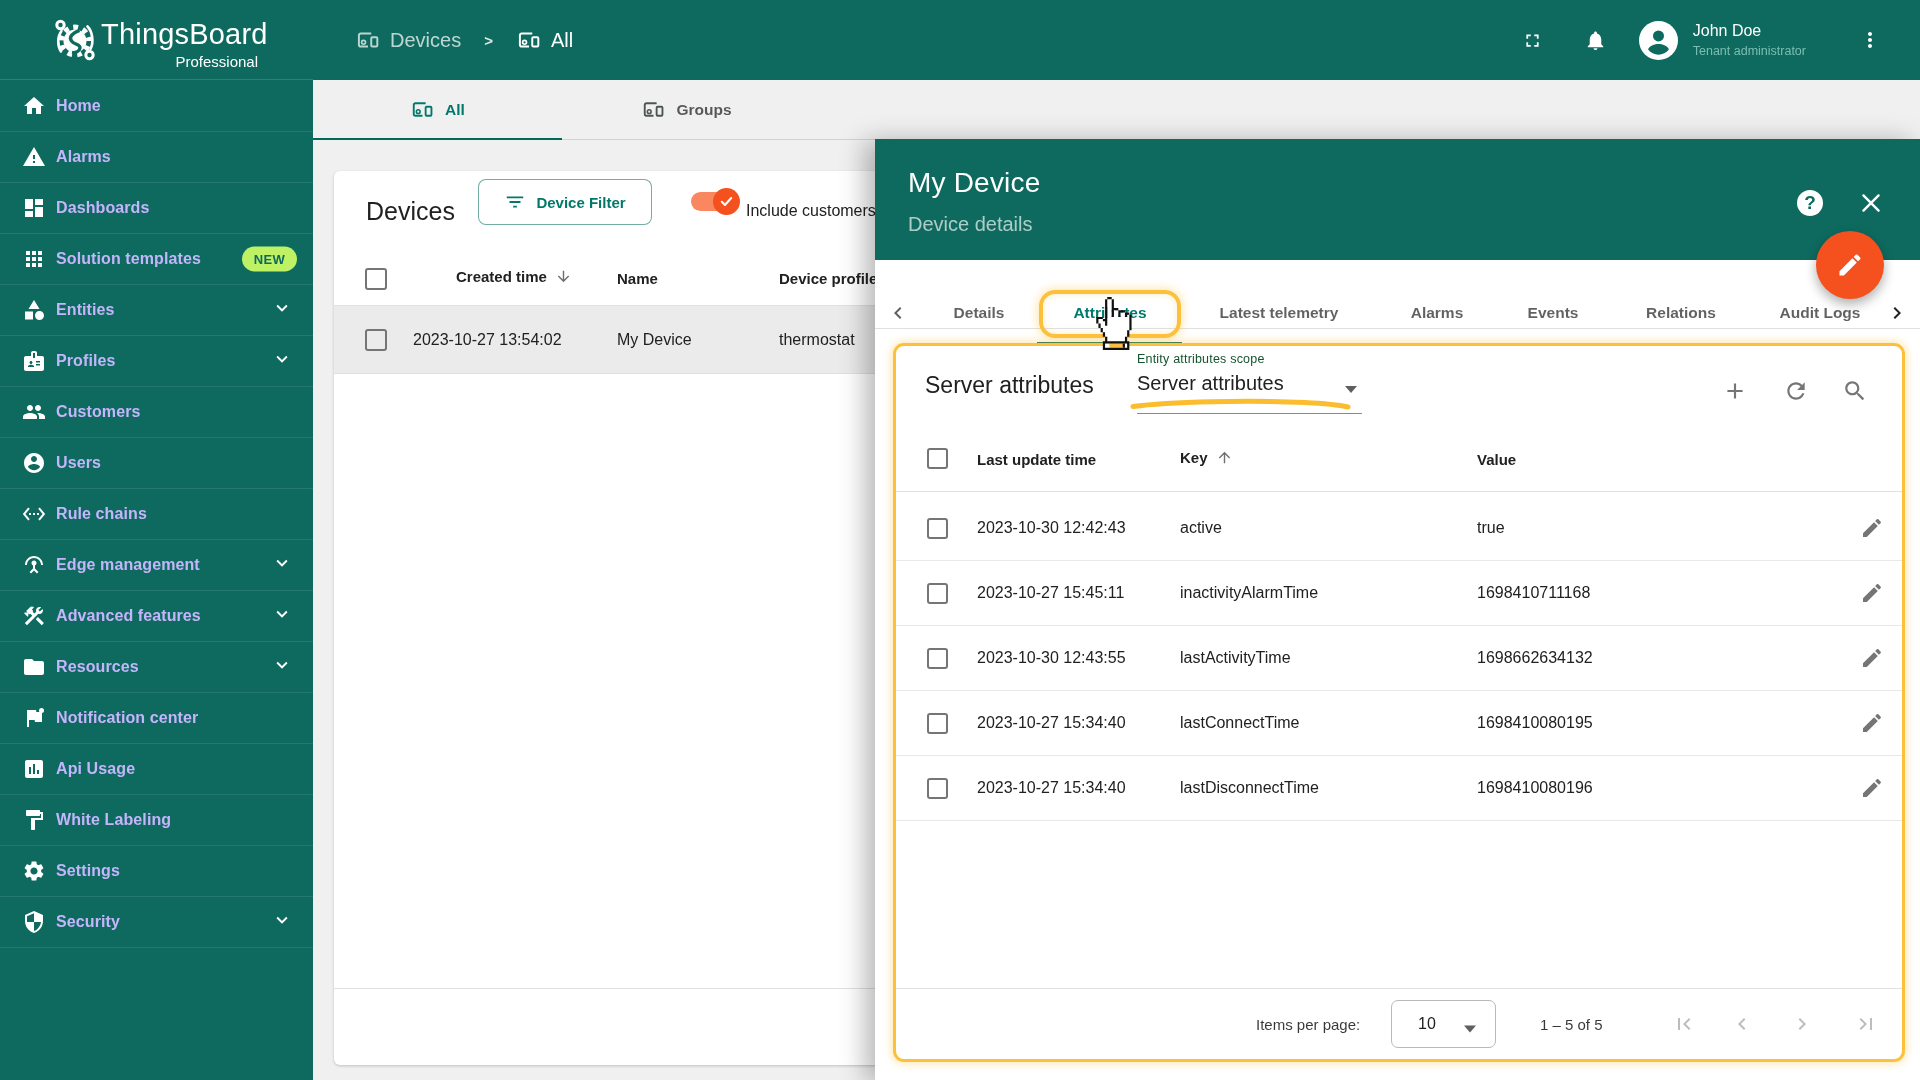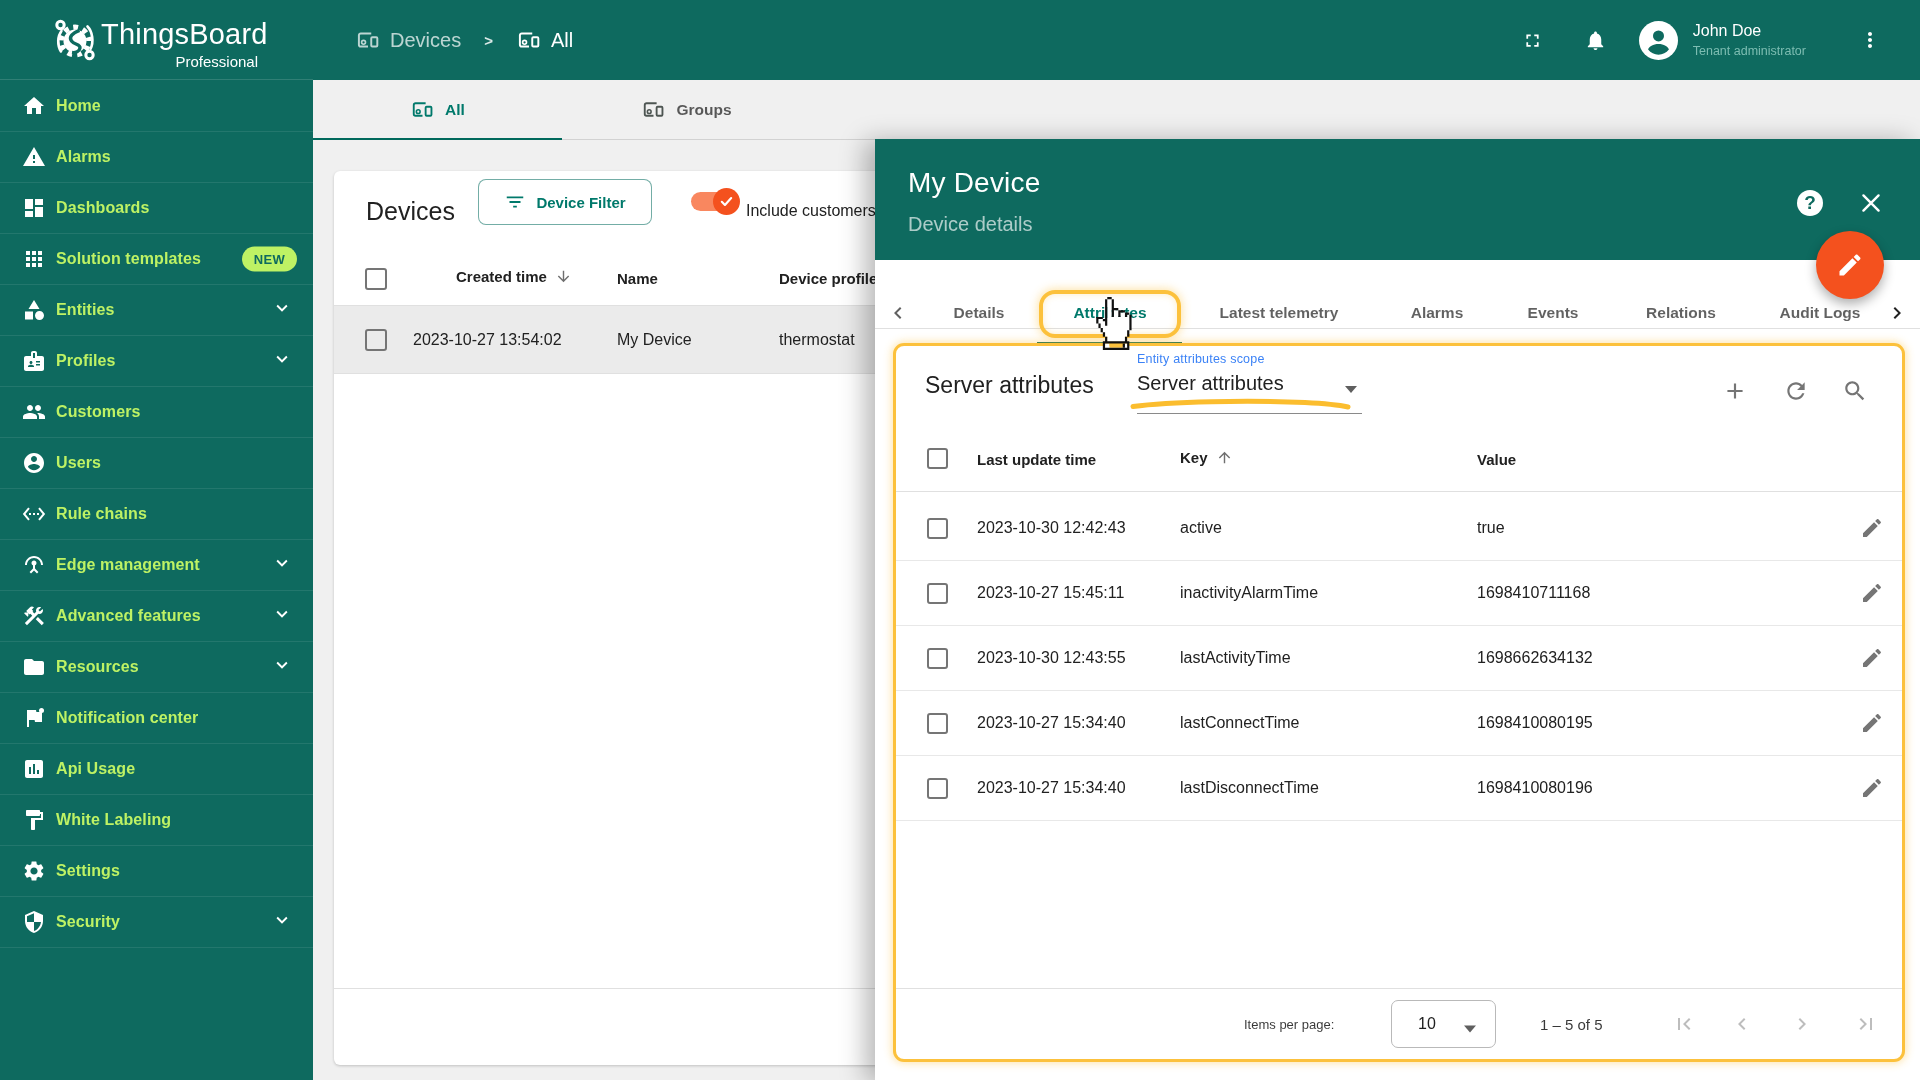--- a/index.html
+++ b/index.html
@@ -23,21 +23,21 @@
 
   
   .sidebar { position:absolute; left:0; top:0; width:313px; height:1080px; background:var(--teal); z-index:3; }
   .logo-area { height:80px; border-bottom:1px solid rgba(255,255,255,0.14); position:relative; }
   .logo-icon { position:absolute; left:52px; top:14px; }
   .logo-name { position:absolute; left:101px; top:18px; font-size:29px; font-weight:400; color:#fff; letter-spacing:0.2px; }
   .logo-edition { position:absolute; right:55px; top:53px; font-size:15px; color:#fff; font-weight:400; }
   .nav { position:absolute; top:81px; left:0; right:0; }
   .nav-item { height:51px; display:flex; align-items:center; border-bottom:1px solid rgba(255,255,255,0.09); padding-left:22px; position:relative; cursor:pointer; }
   .nav-item .nicon { width:24px; height:24px; flex:0 0 24px; margin-right:10px; display:flex; align-items:center; justify-content:center; }
-  .nav-item .nlabel { color:#bef264; font-size:16px; font-weight:700; letter-spacing:0.1px; }
+  .nav-item .nlabel { color:#c4b5fd; font-size:16px; font-weight:700; letter-spacing:0.1px; }
   .nav-item .chev { position:absolute; right:20px; top:50%; transform:translateY(-50%); }
   .badge-new { position:absolute; right:16px; top:50%; transform:translateY(-50%); background:#bef264; color:var(--teal); font-size:13px; font-weight:700; border-radius:14px; padding:5px 12px; letter-spacing:0.3px; }
 
   
   .toolbar { position:absolute; left:313px; top:0; width:1607px; height:80px; background:var(--teal); display:flex; align-items:center; z-index:2; }
   .breadcrumb { display:flex; align-items:center; margin-left:42px; }
   .crumb { display:flex; align-items:center; gap:9px; }
   .crumb .clabel { font-size:20px; }
   .crumb.dim { color:rgba(255,255,255,0.72); }
   .crumb.dim svg { opacity:0.72; }
@@ -87,32 +87,32 @@
   .dtab { position:absolute; top:0; height:64px; transform:translateX(-50%); display:flex; align-items:center; font-size:15.5px; font-weight:700; color:rgba(0,0,0,0.62); cursor:pointer; white-space:nowrap; }
   .dtab.active { color:var(--teal-accent); }
   .tab-chev { position:absolute; top:20px; width:24px; height:24px; cursor:pointer; }
   .ink-bar { position:absolute; left:162px; top:61px; width:145px; height:3px; background:var(--teal-dark); }
   .tab-highlight { position:absolute; left:164px; top:9px; width:142px; height:48px; border:4px solid var(--amber); border-radius:16px; box-shadow:0 0 10px 1px rgba(252,193,60,0.45), inset 0 0 7px 0 rgba(252,193,60,0.30); }
 
   
   .attr-card { position:absolute; left:18px; top:204px; width:1012px; height:719px; background:#fff; border:3px solid var(--amber); border-radius:11px; box-shadow:0 0 9px 1px rgba(252,193,60,0.45); }
   .ac-title { position:absolute; left:29px; top:26px; font-size:23px; font-weight:500; color:var(--txt); white-space:nowrap; }
   .scope-field { position:absolute; left:241px; top:6px; width:225px; cursor:pointer; }
-  .scope-label { font-size:12.5px; color:#3b82f6; letter-spacing:0.2px; }
+  .scope-label { font-size:12.5px; color:#14532d; letter-spacing:0.2px; }
   .scope-value { margin-top:6px; font-size:20px; color:var(--txt); white-space:nowrap; }
   .scope-underline { position:absolute; left:0; top:61px; width:225px; height:1px; background:#8a8a8a; }
   .scope-caret { position:absolute; right:3px; top:30px; }
   .swoosh { position:absolute; left:233px; top:52px; pointer-events:none; }
   .ac-iconbtn { position:absolute; top:32px; width:24px; height:24px; cursor:pointer; }
   .attr-thead { position:absolute; left:0; top:80px; width:100%; height:66px; border-bottom:1px solid var(--divider);padding-left:7px; }
   .attr-row { position:absolute; left:0; width:100%; height:65px; border-bottom:1px solid #e8e8e8; }
   .acol { position:absolute; top:50%; transform:translateY(-50%); white-space:nowrap; }
   .row-edit { position:absolute; left:964px; top:50%; transform:translateY(-50%); width:24px; height:24px; cursor:pointer; }
   .attr-footer { position:absolute; left:0; top:642px; width:100%; height:70px; border-top:1px solid var(--divider); }
-  .ipp-label { position:absolute; left:348px; top:50%; transform:translateY(-50%); font-size:13px; color:rgba(0,0,0,0.78); }
+  .ipp-label { position:absolute; left:360px; top:50%; transform:translateY(-50%); font-size:15px; color:rgba(0,0,0,0.78); }
   .pagesize { position:absolute; left:495px; top:11px; width:105px; height:48px; border:1px solid #b9b9b9; border-radius:7px; cursor:pointer; }
   .pagesize .psval { position:absolute; left:26px; top:50%; transform:translateY(-50%); font-size:16px; color:var(--txt); }
   .pagesize .pscaret { position:absolute; right:18px; top:19px; }
   .range-label { position:absolute; left:644px; top:50%; transform:translateY(-50%); font-size:15px; color:rgba(0,0,0,0.78); }
   .pg-btn { position:absolute; top:50%; transform:translateY(-50%); width:24px; height:24px; cursor:pointer; }
 
   
   .fab { position:absolute; left:1816px; top:231px; width:68px; height:68px; border-radius:50%; background:var(--orange); box-shadow:0 5px 12px rgba(0,0,0,0.32); display:flex; align-items:center; justify-content:center; cursor:pointer; z-index:12; }
 
   .cursor-svg { position:absolute; left:1096px; top:297px; z-index:13; pointer-events:none; }

